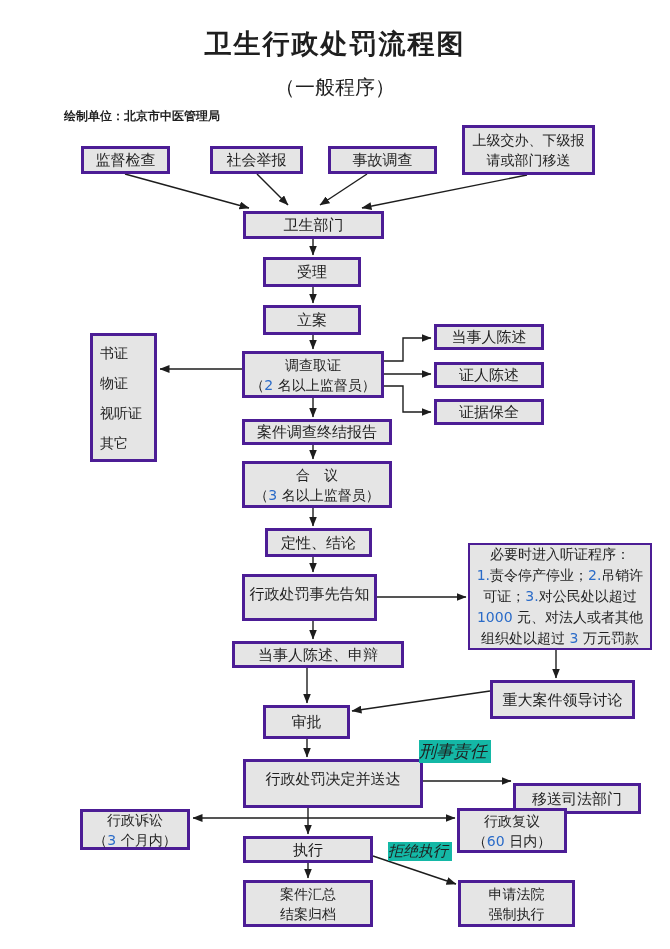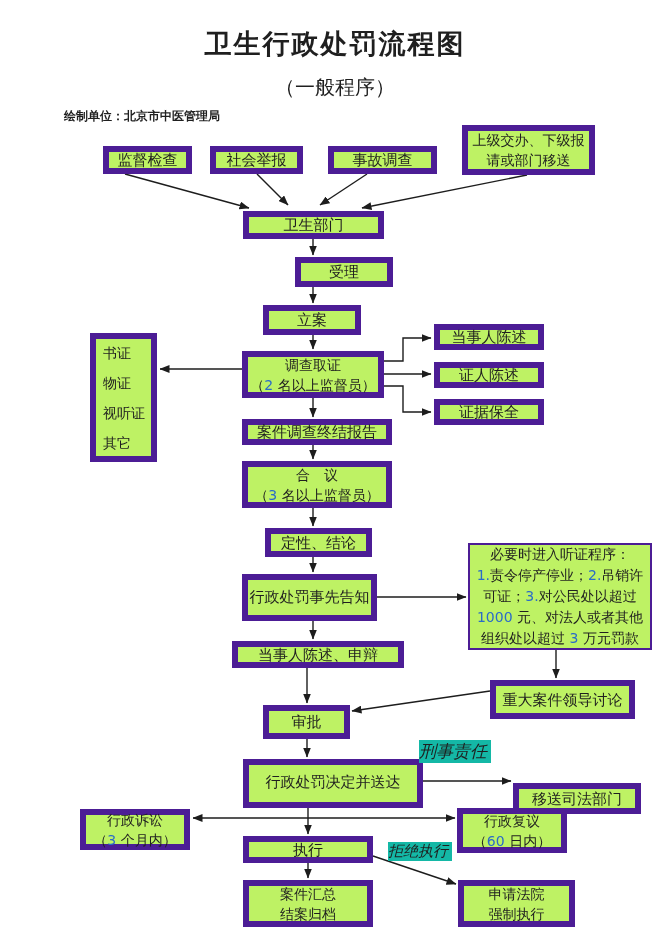--- a/index.html
+++ b/index.html
@@ -5,21 +5,21 @@
   html,body{margin:0;padding:0;background:#fff;}
   #page{position:relative;width:670px;height:949px;background:#fff;overflow:hidden;
         font-family:"DejaVu Sans","Liberation Sans",sans-serif;color:#1f1f1f;}
   #title{position:absolute;top:26px;left:0;width:100%;text-align:center;
          font-size:27px;font-weight:bold;letter-spacing:2px;}
   #subtitle{position:absolute;top:74px;left:0;width:100%;text-align:center;font-size:20px;}
   #credit{position:absolute;top:108px;left:64px;font-size:12px;font-weight:bold;}
   #wires{position:absolute;left:0;top:0;z-index:1;}
   #wires polyline{fill:none;stroke:#1d1d1d;stroke-width:1.4;}
   #wires marker path{fill:#1d1d1d;}
-  .node{position:absolute;z-index:2;box-sizing:border-box;border:6px solid #4c1d95;background:#bef264;
+  .node{position:absolute;z-index:2;box-sizing:border-box;border:3px solid #4c1d95;background:#e5e5e5;
         display:flex;align-items:center;justify-content:center;text-align:center;
         font-size:15px;line-height:20px;}
   .node.ml{font-size:14px;}
   .node.valign-top{align-items:flex-start;padding-top:7px;}
   .node.align-left{justify-content:flex-start;text-align:left;padding-left:7px;line-height:30px;}
   .node[data-name="node-hearing-procedure"]{border-width:2px;line-height:21px;}
   .num{color:var(--num,#2a6bc8);}
   .edge-label{position:absolute;z-index:2;text-align:left;white-space:nowrap;background:#14b8a6;font-style:italic;}
 </style>
 </head>
@@ -55,36 +55,36 @@
       <polyline points="307,668 307,703" marker-end="url(#arr)" data-name="connector-defense-to-approval"></polyline>
       <polyline points="556,650 556,678" marker-end="url(#arr)" data-name="connector-hearing-to-major"></polyline>
       <polyline points="490,691 352,711" marker-end="url(#arr)" data-name="connector-major-to-approval"></polyline>
       <polyline points="307,739 307,757" marker-end="url(#arr)" data-name="connector-approval-to-decision"></polyline>
       <polyline points="403,781 511,781" marker-end="url(#arr)" data-name="connector-decision-to-transfer"></polyline>
       <polyline points="308,808 308,834" marker-end="url(#arr)" data-name="connector-decision-to-execution"></polyline>
       <polyline points="193,818 455,818" marker-end="url(#arr)" marker-start="url(#arr)" data-name="connector-litigation-reconsideration"></polyline>
       <polyline points="308,863 308,878" marker-end="url(#arr)" data-name="connector-execution-to-archive"></polyline>
       <polyline points="373,856 456,884" marker-end="url(#arr)" data-name="connector-execution-to-enforcement"></polyline>
     </svg>
-<div class="node" data-name="node-supervise-check" style="left: 81px; top: 146px; width: 89px; height: 28px; margin-left: 22px;">
+<div class="node" data-name="node-supervise-check" style="left: 81px; top: 146px; width: 89px; height: 28px;">
       <span class="inner" data-name="node-label">监督检查</span>
     </div>
     <div class="node" data-name="node-public-report" style="left: 210px; top: 146px; width: 93px; height: 28px;">
       <span class="inner" data-name="node-label">社会举报</span>
     </div>
     <div class="node" data-name="node-accident-investigation" style="left: 328px; top: 146px; width: 109px; height: 28px;">
       <span class="inner" data-name="node-label">事故调查</span>
     </div>
     <div class="node ml" data-name="node-superior-assignment" style="left: 462px; top: 125px; width: 133px; height: 50px;">
       <span class="inner" data-name="node-label">上级交办、下级报<br>请或部门移送</span>
     </div>
     <div class="node" data-name="node-health-department" style="left: 243px; top: 211px; width: 141px; height: 28px;">
       <span class="inner" data-name="node-label">卫生部门</span>
     </div>
-    <div class="node" data-name="node-acceptance" style="left: 263px; top: 257px; width: 98px; height: 30px; margin-left: 32px;">
+    <div class="node" data-name="node-acceptance" style="left: 263px; top: 257px; width: 98px; height: 30px;">
       <span class="inner" data-name="node-label">受理</span>
     </div>
     <div class="node" data-name="node-case-filing" style="left: 263px; top: 305px; width: 98px; height: 30px;">
       <span class="inner" data-name="node-label">立案</span>
     </div>
     <div class="node ml" data-name="node-investigation" style="left: 242px; top: 351px; width: 142px; height: 47px;">
       <span class="inner" data-name="node-label">调查取证<br>（<span class="num" data-name="number-highlight">2</span> 名以上监督员）</span>
     </div>
     <div class="node ml align-left" data-name="node-evidence-types" style="left: 90px; top: 333px; width: 67px; height: 129px;">
       <span class="inner" data-name="node-label">书证<br>物证<br>视听证<br>其它</span>

